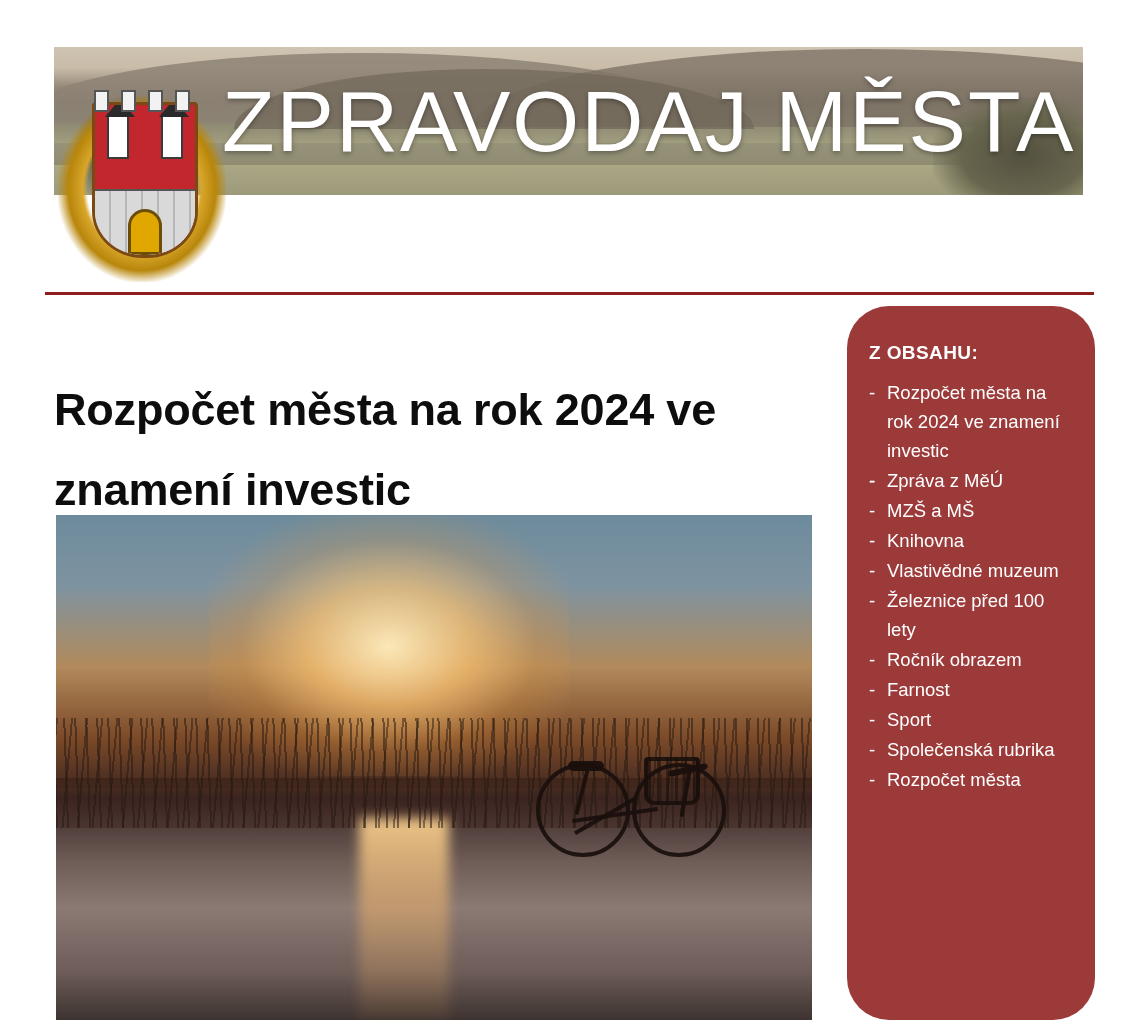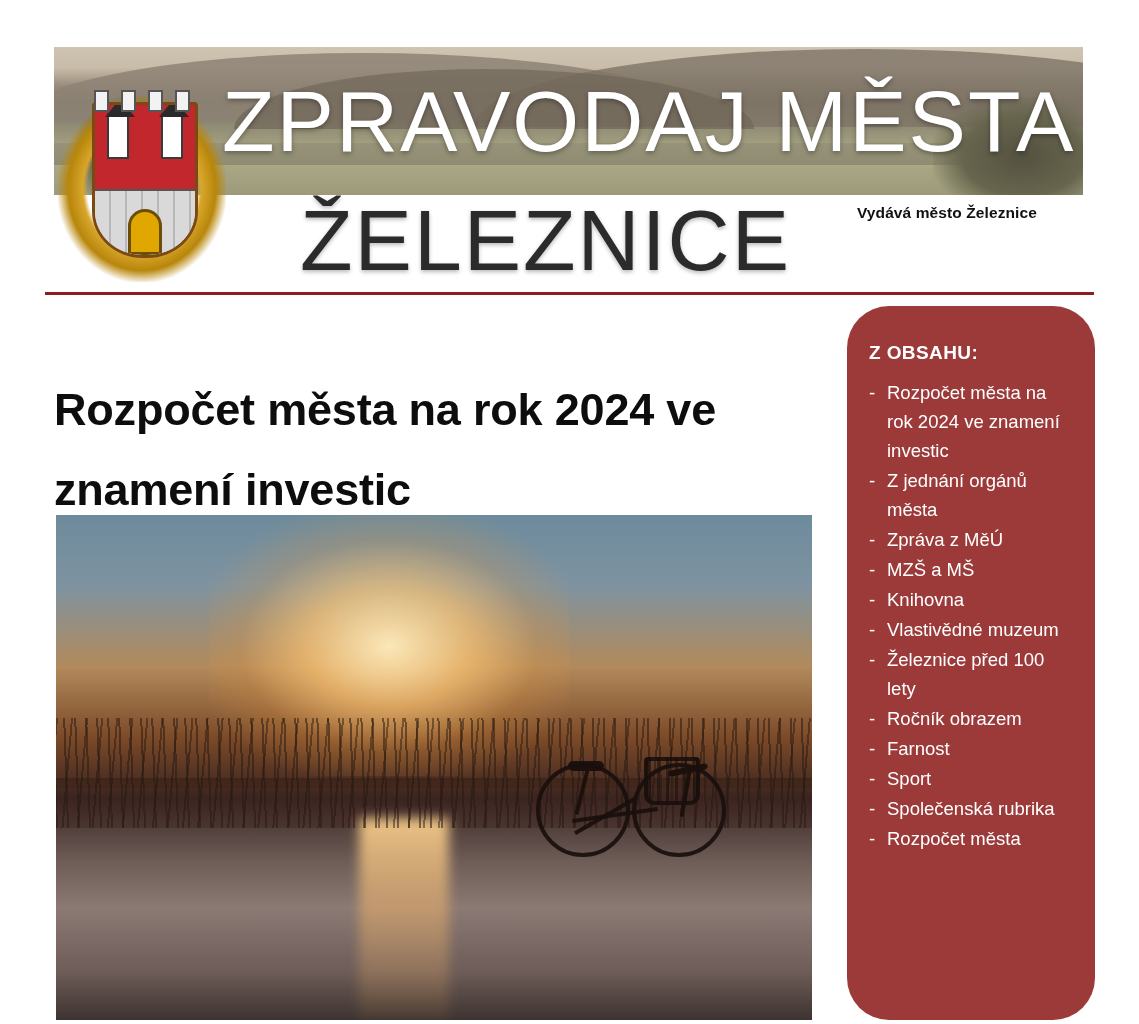--- a/index.html
+++ b/index.html
@@ -388,40 +388,38 @@
     <div class="hill-a"></div>
     <div class="hill-b"></div>
     <div class="hill-c"></div>
     <div class="field-1"></div>
     <div class="field-2"></div>
     <div class="tree-left"></div>
     <div class="tree-right"></div>
   </div>
 
   <div class="masthead-title-1">ZPRAVODAJ MĚSTA</div>
-  <div class="masthead-title-2">ŽELEZNICE</div>
 
   <div class="coa">
     <div class="coa-wreath"></div>
     <div class="coa-shield">
       <div class="coa-tower" style="left:12px; top:8px;"></div>
       <div class="coa-tower" style="right:12px; top:8px;"></div>
       <div class="coa-wall"></div>
       <div class="coa-gate"></div>
     </div>
     <div class="coa-crenel">
       <span style="left:0"></span>
         <span style="left:27px"></span>
         <span style="left:54px"></span>
         <span style="left:81px"></span>
     </div>
   </div>
 
   <div class="masthead-imprint">
-    <div>Vydává město Železnice</div>
   </div>
 
   <div class="masthead-rule"></div>
 </div>
 
 <h1 class="headline">Rozpočet města na rok 2024 ve znamení investic</h1>
 
 <div class="lead-photo">
   <div class="sun-glow"></div>
   <div class="horizon"></div>
@@ -438,21 +436,21 @@
     <div class="forkbar"></div>
     <div class="handle"></div>
     <div class="basket"></div>
   </div>
 </div>
 
 <aside class="contents">
   <div class="contents-title">Z OBSAHU:</div>
   <ul class="contents-list">
     <li><span class="dash">-</span><span>Rozpočet města na rok 2024 ve znamení investic</span></li>
-    <li><span class="dash">-</span><span>Z jednání orgánů města</span></li>
+    <li><span class="dash">-</span></li>
     <li><span class="dash">-</span><span>Zpráva z MěÚ</span></li>
     <li><span class="dash">-</span><span>MZŠ a MŠ</span></li>
     <li><span class="dash">-</span><span>Knihovna</span></li>
     <li><span class="dash">-</span><span>Vlastivědné muzeum</span></li>
     <li><span class="dash">-</span><span>Železnice před 100 lety</span></li>
     <li><span class="dash">-</span><span>Ročník obrazem</span></li>
     <li><span class="dash">-</span><span>Farnost</span></li>
     <li><span class="dash">-</span><span>Sport</span></li>
     <li><span class="dash">-</span><span>Společenská rubrika</span></li>
     <li><span class="dash">-</span><span>Rozpočet města</span></li>

